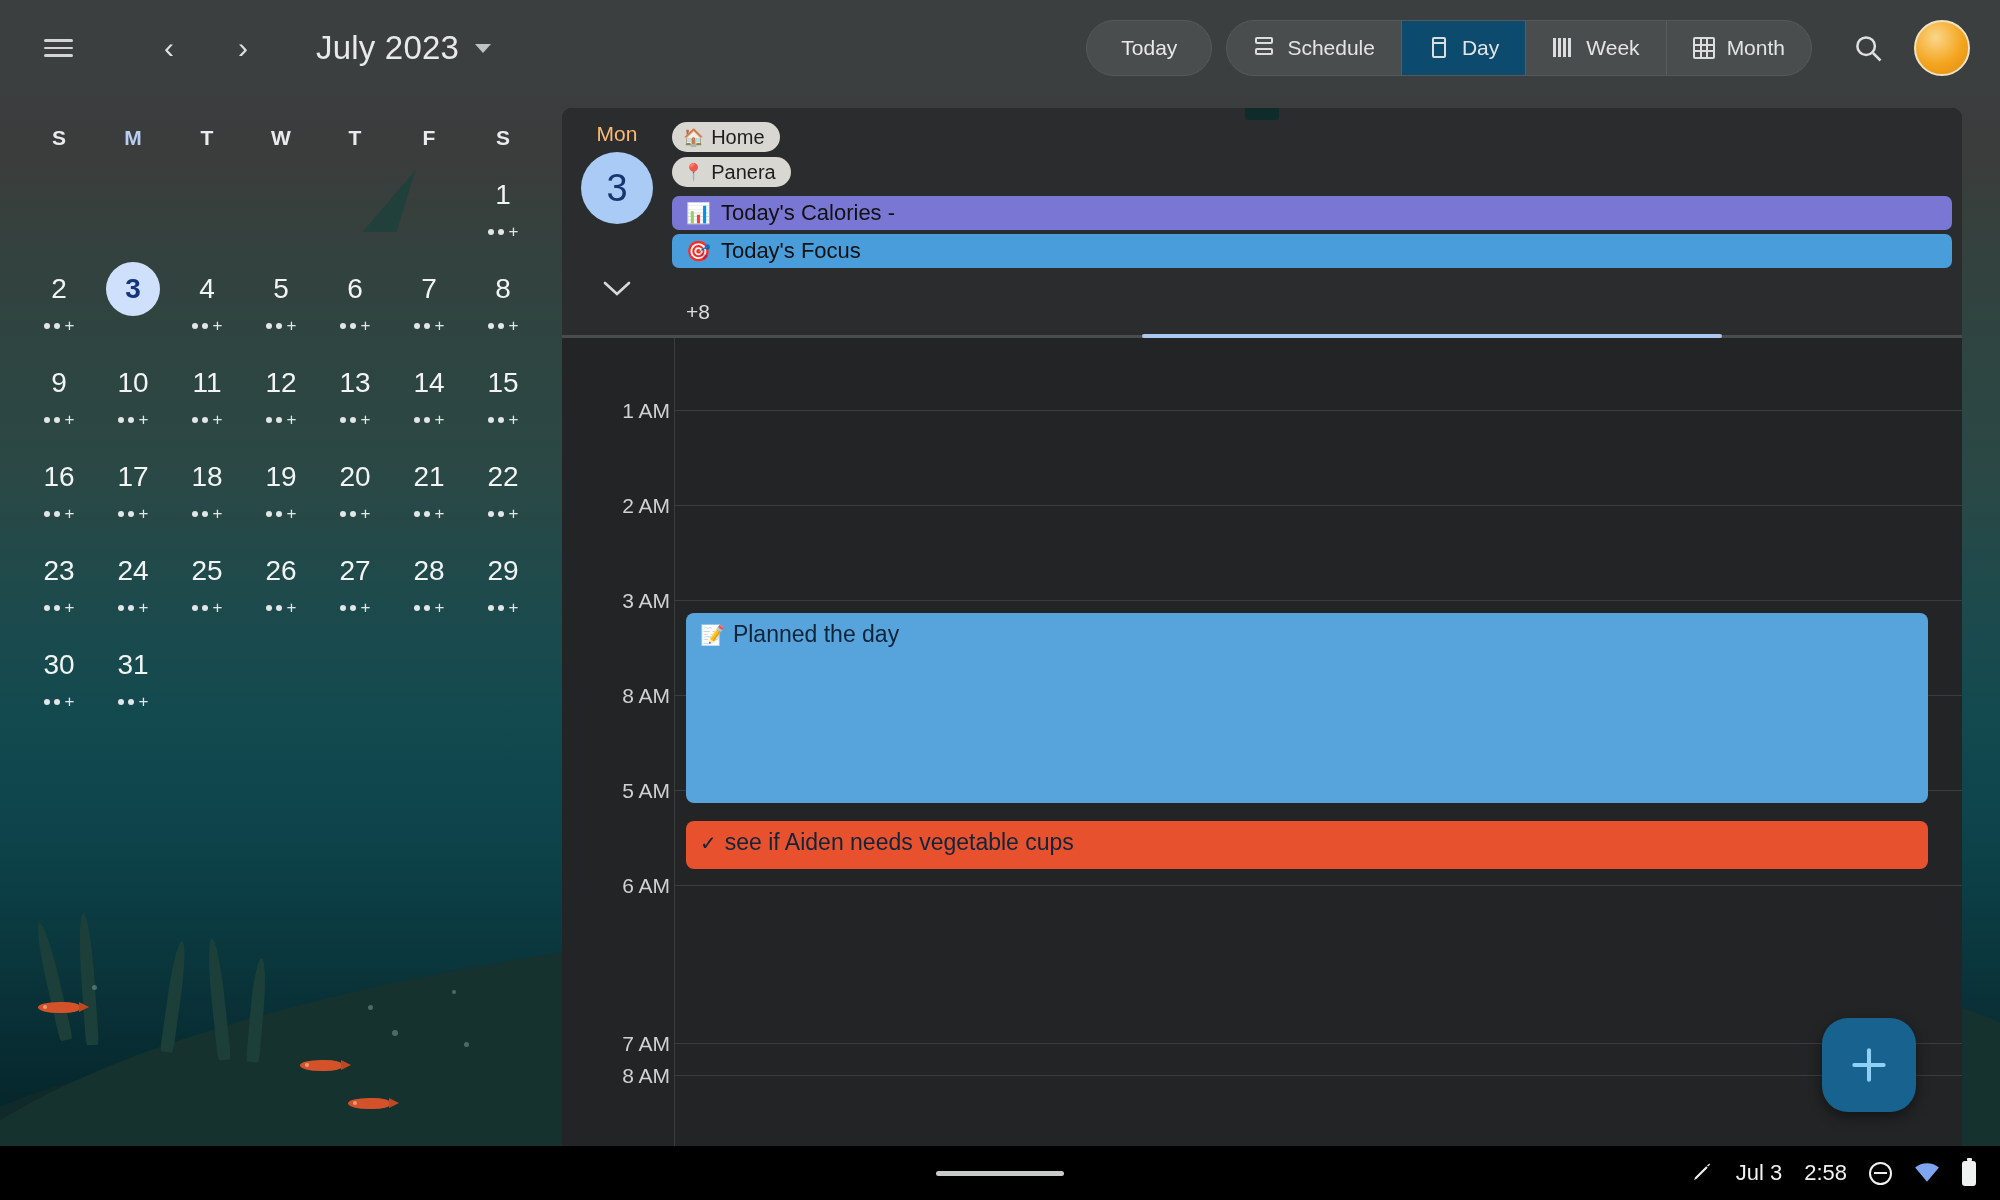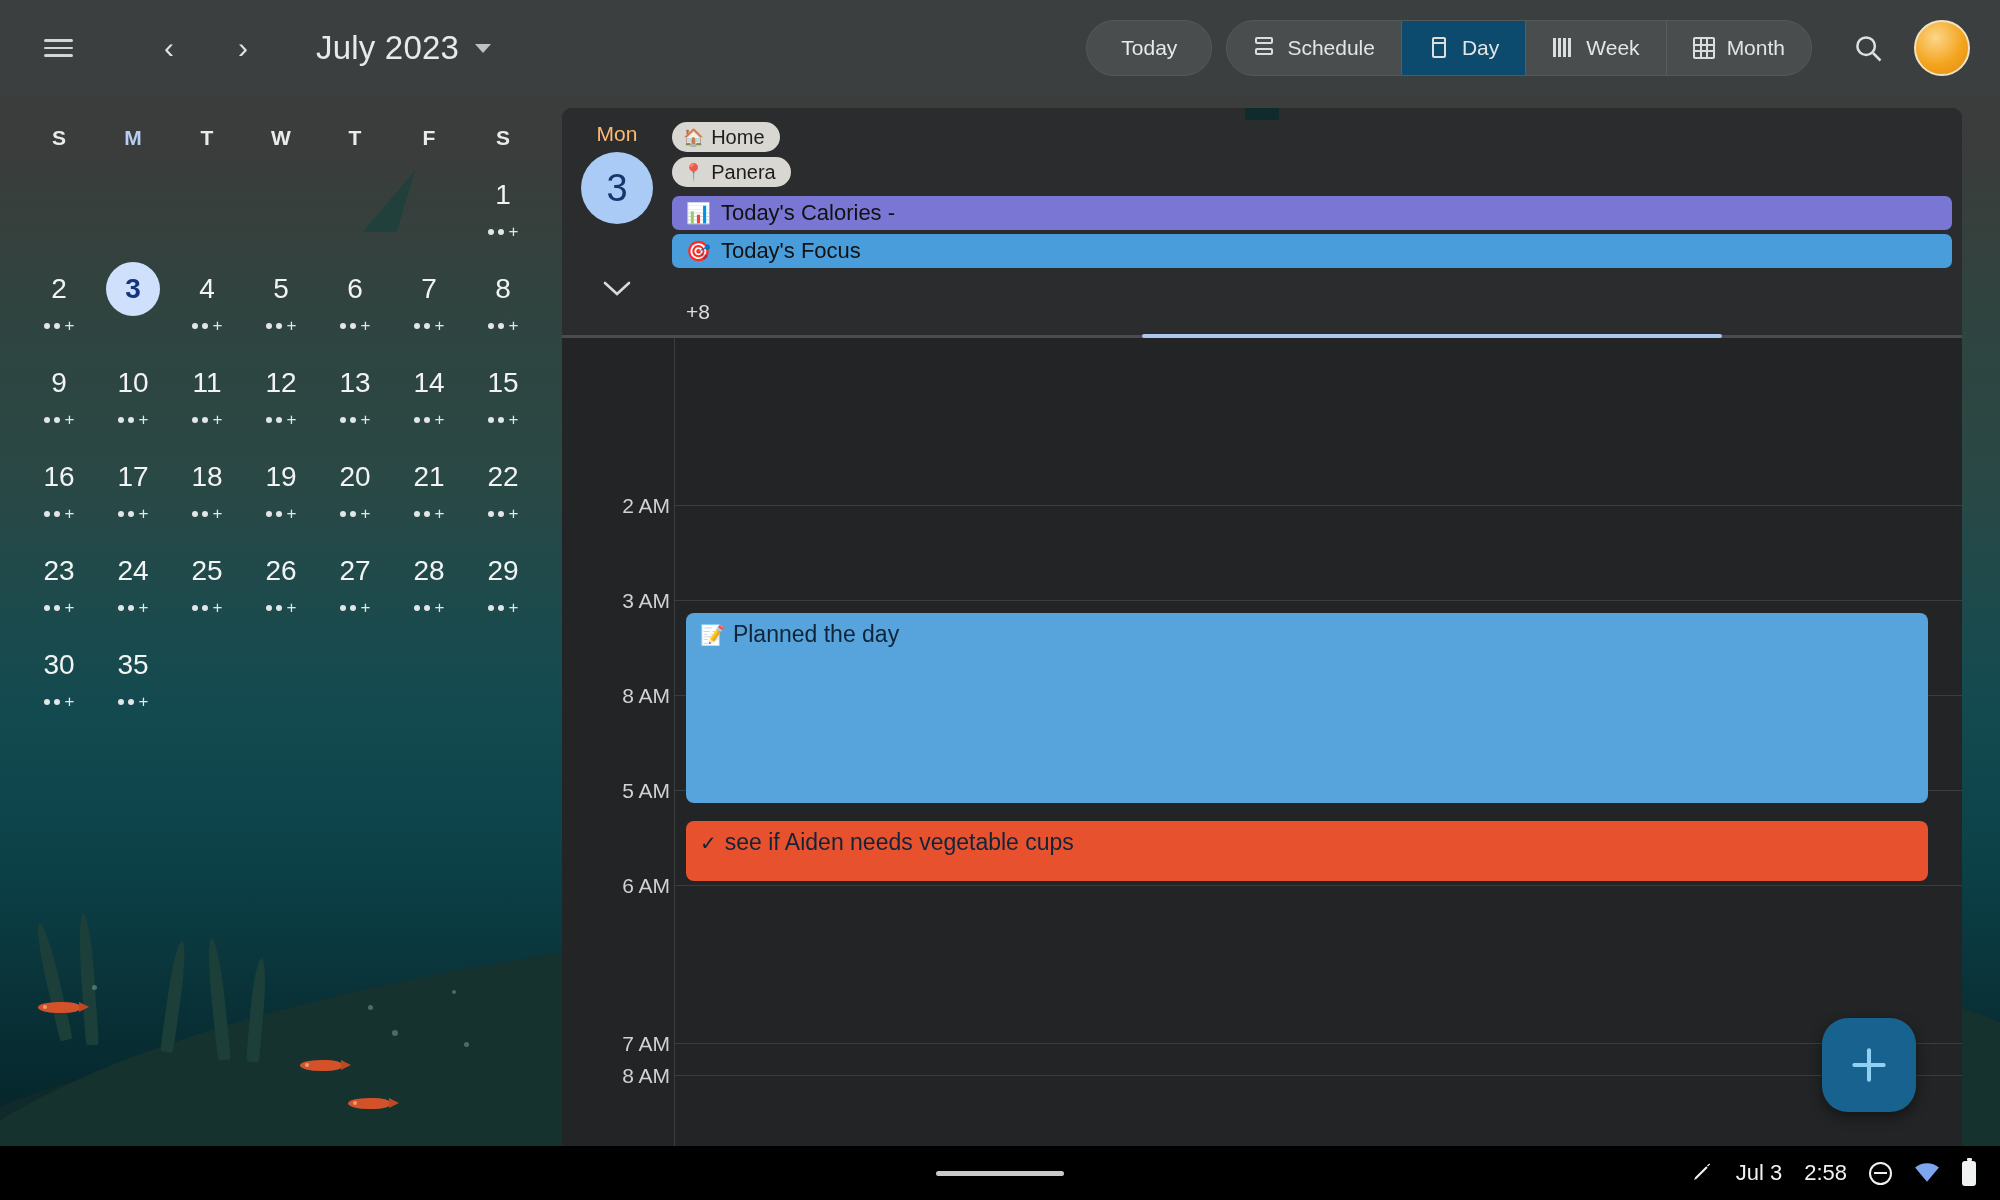--- a/index.html
+++ b/index.html
@@ -605,21 +605,21 @@
         </div>
         <div class="mini-cell">
           <div class="mini-num">30</div>
           <div class="mini-dots">
             <b></b>
             <b></b>
             <span>+</span>
           </div>
         </div>
         <div class="mini-cell">
-          <div class="mini-num">35</div>
+          <div class="mini-num">31</div>
           <div class="mini-dots">
             <b></b>
             <b></b>
             <span>+</span>
           </div>
         </div>
       </div>
   </div>
 
   <div id="day-panel">
@@ -662,20 +662,24 @@
 
       <div id="more-count">+8</div>
 
       <div id="header-rule"></div>
       <div id="today-rule" style="left:580px; width:580px;"></div>
     </div>
 
     <div id="grid-scroll">
       <div id="grid-inner">
         <div id="grid-vline"></div>
+      <div class="hour-row" style="top: 72px;">
+            <div class="hour-label">1 AM</div>
+            <div class="hour-line"></div>
+          </div>
           <div class="hour-row" style="top: 167px;">
             <div class="hour-label">2 AM</div>
             <div class="hour-line"></div>
           </div>
           <div class="hour-row" style="top: 262px;">
             <div class="hour-label">3 AM</div>
             <div class="hour-line"></div>
           </div>
           <div class="hour-row" style="top: 357px;">
             <div class="hour-label">8 AM</div>
@@ -691,21 +695,21 @@
           </div>
           <div class="hour-row" style="top: 674px; margin-top: 31px;">
             <div class="hour-label">7 AM</div>
             <div class="hour-line"></div>
           </div>
           <div class="hour-row" style="top: 737px;">
             <div class="hour-label">8 AM</div>
             <div class="hour-line"></div>
           </div>
           <div class="event" style="top: 275px; height: 190px; background: rgb(87, 163, 220);"><span class="eicon">📝</span><span>Planned the day</span></div>
-          <div class="event" style="top: 483px; height: 60px; background: rgb(232, 81, 46);"><span class="eicon">✓</span><span>see if Aiden needs vegetable cups</span></div>
+          <div class="event" style="top: 483px; height: 48px; background: rgb(232, 81, 46);"><span class="eicon">✓</span><span>see if Aiden needs vegetable cups</span></div>
         </div>
       <button id="fab">
         <svg viewBox="0 0 24 24" fill="none" stroke="#8fd0f5" stroke-width="2.2" stroke-linecap="round">
           <line x1="12" y1="4" x2="12" y2="20"></line>
             <line x1="4" y1="12" x2="20" y2="12"></line>
         </svg>
       </button>
     </div>
   </div>
 

